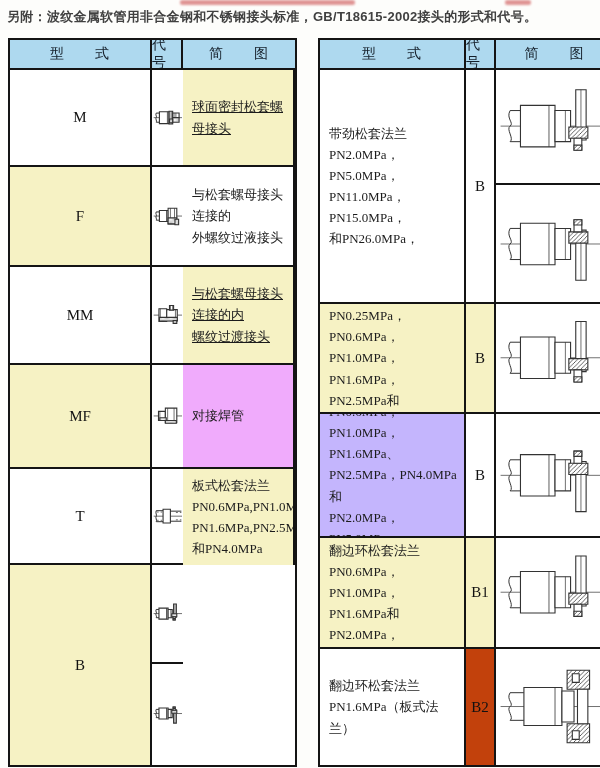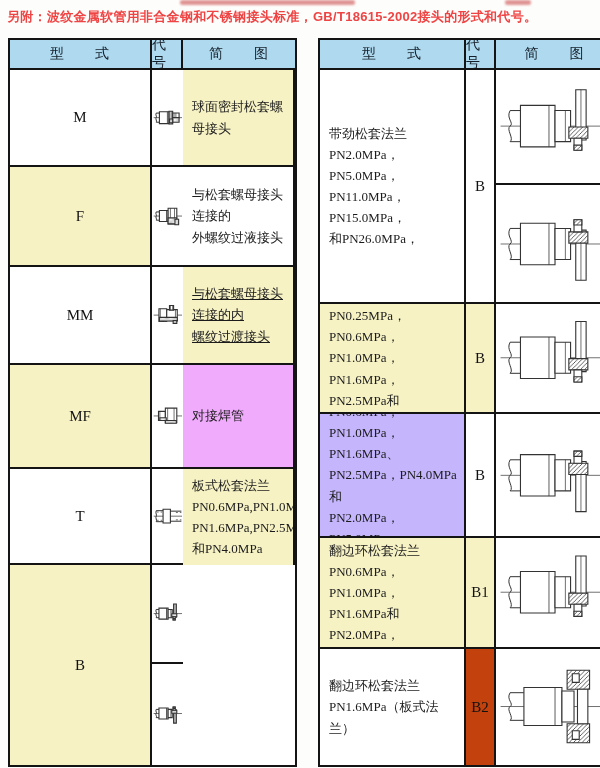--- a/index.html
+++ b/index.html
@@ -6,21 +6,21 @@
   html,body { width:600px; height:768px; }
   body {
     position: relative;
     width: 600px; height: 768px;
     background: #fdfdfb;
     font-family: "Liberation Sans", sans-serif;
     overflow: hidden;
   }
   .page-title {
     position: absolute; left: 7px; top: 8px;
-    font-size: 13px; font-weight: 700; color: #ef4444;
+    font-size: 13px; font-weight: 700; color: #404040;
     letter-spacing: 0.3px;
     font-family: "Liberation Sans", sans-serif;
   }
   .artifact { position: absolute; background: #c84040; opacity: .55; border-radius: 2px; filter: blur(1px); }
   .artifact.a1 { left: 180px; top: 0; width: 175px; height: 5px; }
   .artifact.a2 { left: 505px; top: 0; width: 26px; height: 5px; }
 
   .tables { position: absolute; left: 8px; top: 38px; display: flex; gap: 21px; }
   .tbl {
     display: grid;
@@ -98,21 +98,21 @@
             <line x1="74" y1="18" x2="74" y2="74" stroke="#333" stroke-width="0.7"></line>
             <line x1="82" y1="18" x2="82" y2="74" stroke="#333" stroke-width="0.7"></line>
             <rect x="86" y="26" width="28" height="20" fill="#fff" stroke="#333" stroke-width="1.1"></rect>
             <rect x="86" y="46" width="28" height="20" fill="url(#hp)" stroke="#333" stroke-width="1.1"></rect>
             <rect x="72" y="52" width="14" height="16" fill="url(#hp)" stroke="#333" stroke-width="1.1"></rect>
             <line x1="92" y1="26" x2="92" y2="46" stroke="#333" stroke-width="0.7"></line>
             <line x1="100" y1="26" x2="100" y2="46" stroke="#333" stroke-width="0.7"></line>
           </svg>
         </div>
       </div>
-      <div class="cell type" style="background: rgb(246, 242, 196);">球面密封松套螺母接头</div>
+      <div class="cell type" style="background: rgb(246, 242, 196); text-decoration: underline;">球面密封松套螺母接头</div>
       <div class="cell code" style="background: rgb(246, 242, 196);">F</div>
       <div class="cell diagram last-col">
         <div class="dia-wrap">
           <svg viewBox="0 0 130 92" preserveAspectRatio="xMidYMid meet" class="dia" style="width: 96%; height: 94%;">
             <line x1="3" y1="46" x2="127" y2="46" stroke="#333" stroke-width="0.7"></line>
             <line x1="14" y1="28" x2="28" y2="28" stroke="#333" stroke-width="1"></line>
             <line x1="14" y1="64" x2="28" y2="64" stroke="#333" stroke-width="1"></line>
             <path d="M14,28 c-5,9 5,14.4 0,18 c-5,3.6 5,14.4 0,18" fill="none" stroke="#333" stroke-width="1"></path>
             <rect x="28" y="22" width="38" height="48" fill="#fff" stroke="#333" stroke-width="1.1"></rect>
             <line x1="59" y1="22" x2="59" y2="70" stroke="#333" stroke-width="0.8"></line>

